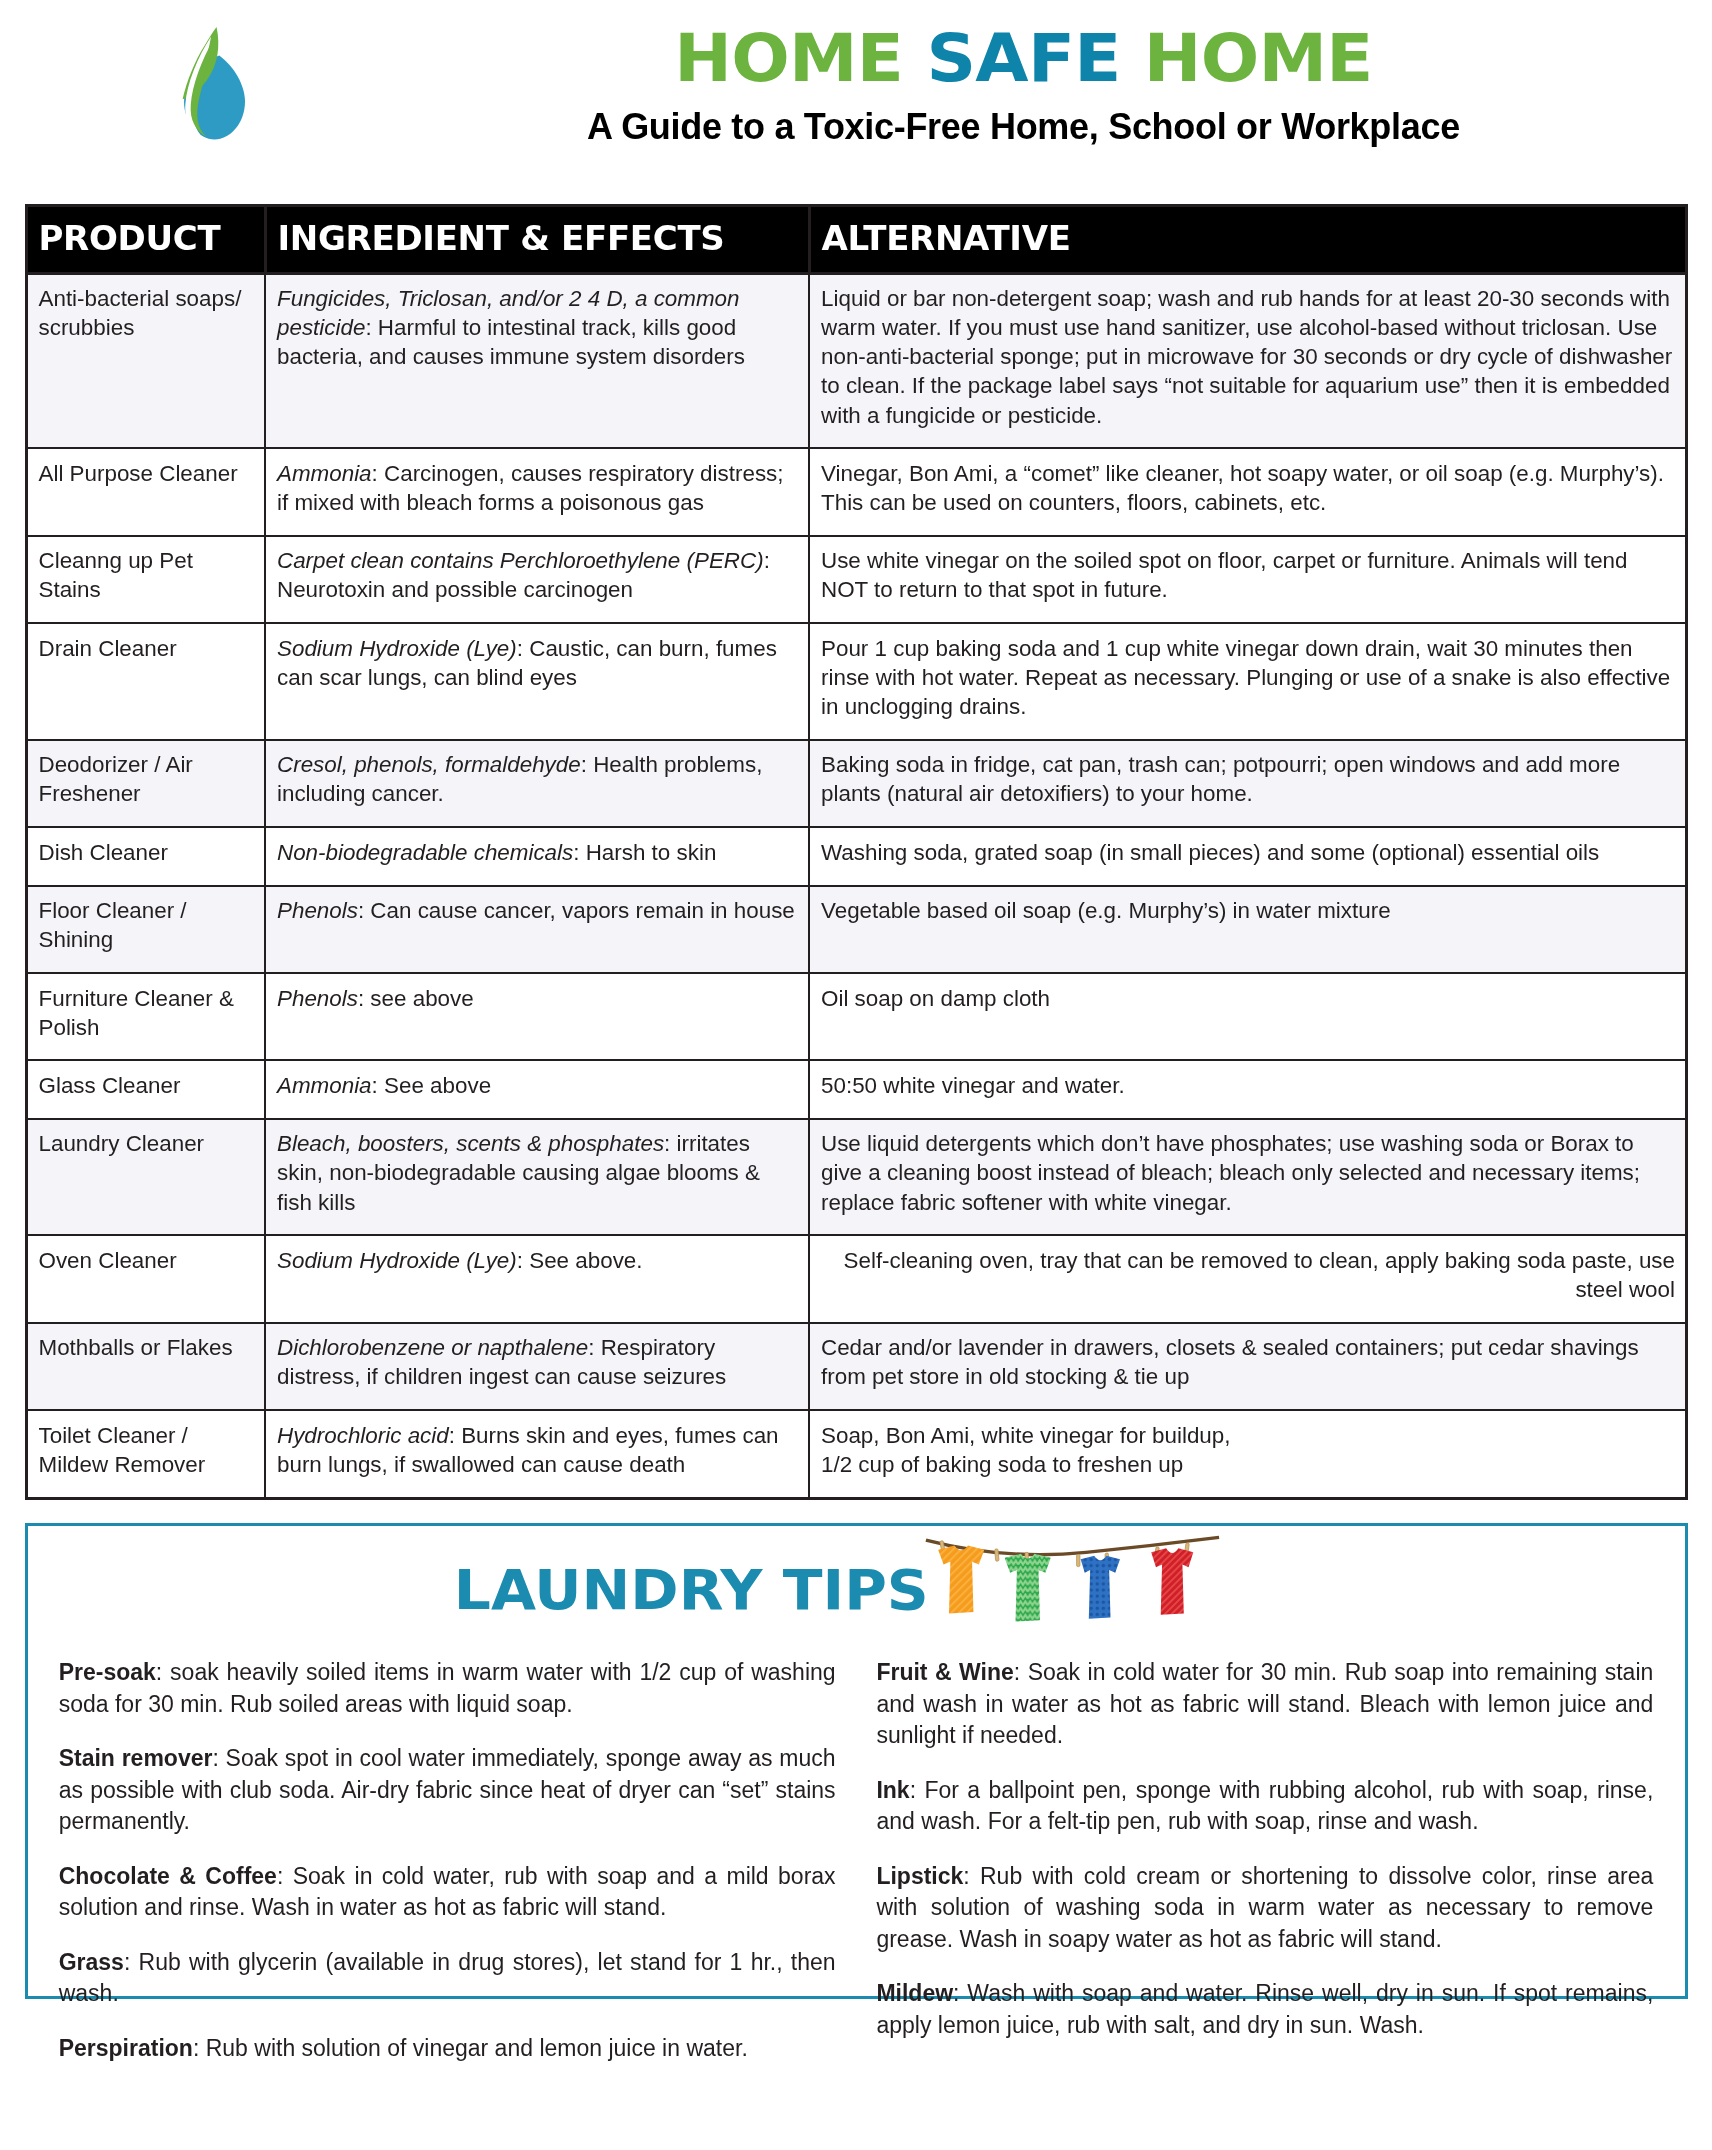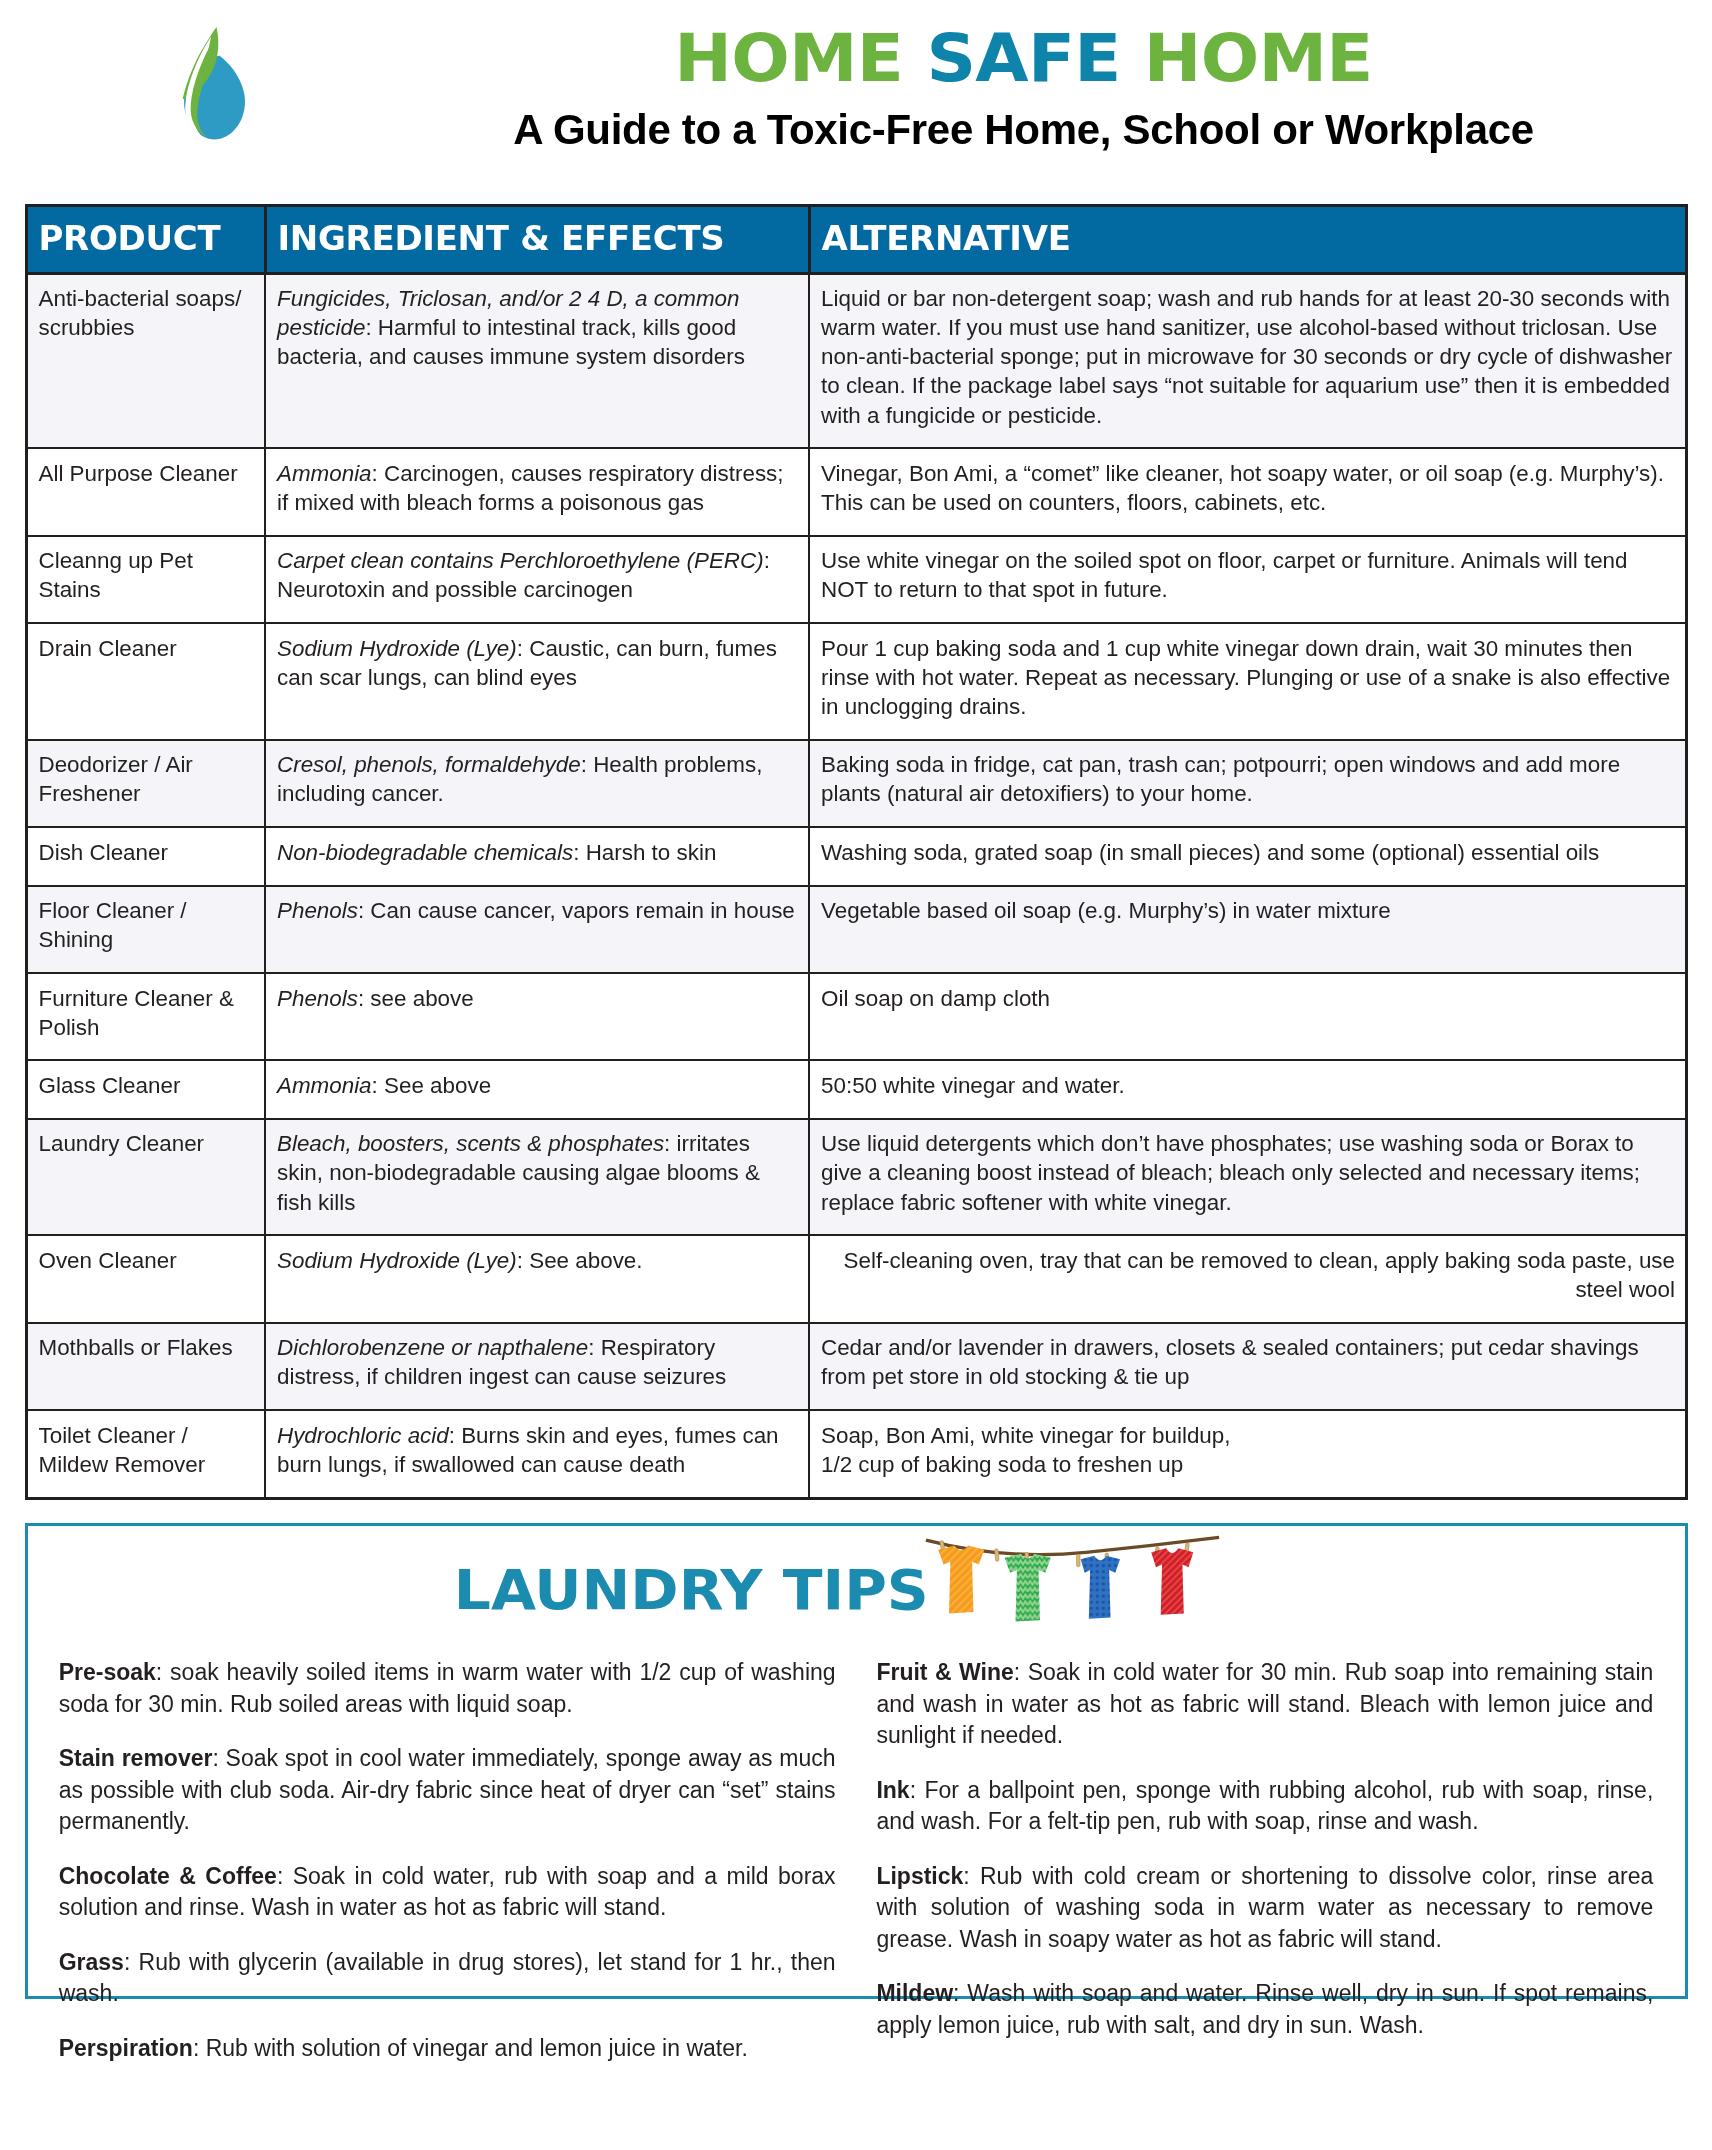--- a/index.html
+++ b/index.html
@@ -58,41 +58,41 @@
     letter-spacing: -0.7px;
     line-height: 1;
     text-align: center;
     font-family: "DejaVu Sans", sans-serif;
     transform: scaleX(1.06);
     transform-origin: center;
   }
   .mt-g { color: #6cb33f; }
   .mt-b { color: #0e84ab; }
   .subtitle {
-    font-size: 42px;
+    font-size: 36px;
     font-weight: 700;
     text-align: center;
     margin-top: 15px;
     color: #000000;
     letter-spacing: -0.3px;
   }
 
   
   .table-wrap { padding: 0 24.5px; }
   table.main {
     width: 100%;
     border-collapse: collapse;
     table-layout: fixed;
     border: 3.4px solid #231f20;
   }
   table.main col.c1 { width: 239px; }
   table.main col.c2 { width: 544px; }
   table.main col.c3 { width: auto; }
   table.main th {
-    background: #0369a1;
+    background: #000000;
     color: #ffffff;
     text-align: left;
     font-size: 34px;
     font-weight: 900;
     letter-spacing: -0.3px;
     padding: 11px 11px 13.6px 11px;
     border-right: 3.4px solid #231f20;
     border-bottom: 3.4px solid #231f20;
     font-family: "DejaVu Sans", sans-serif;
     height: 60px;

